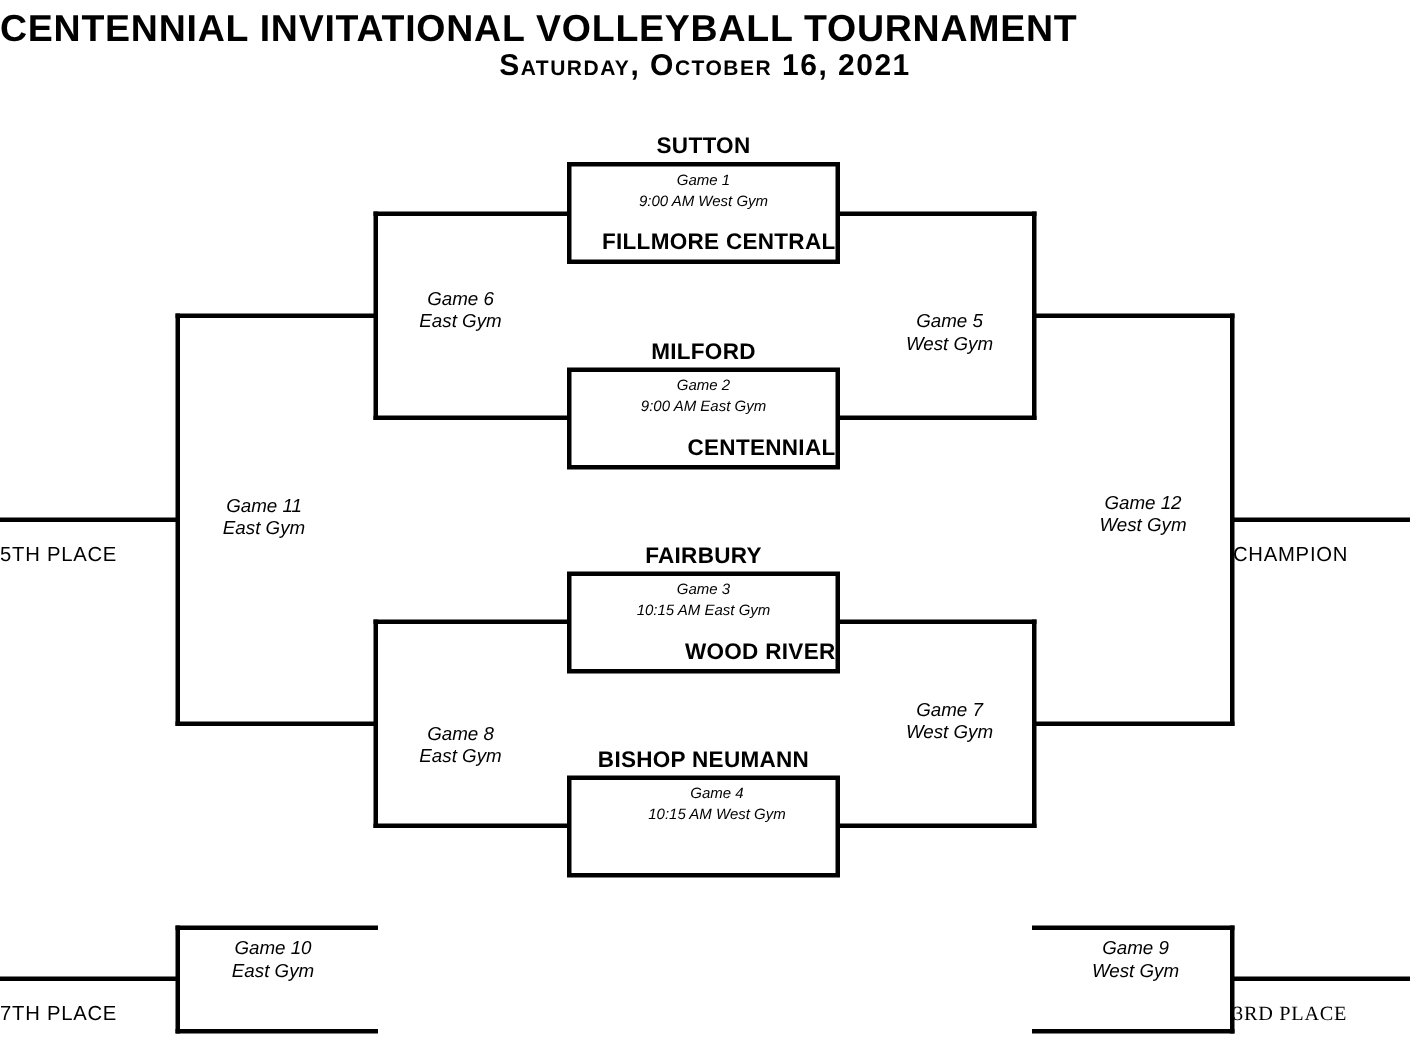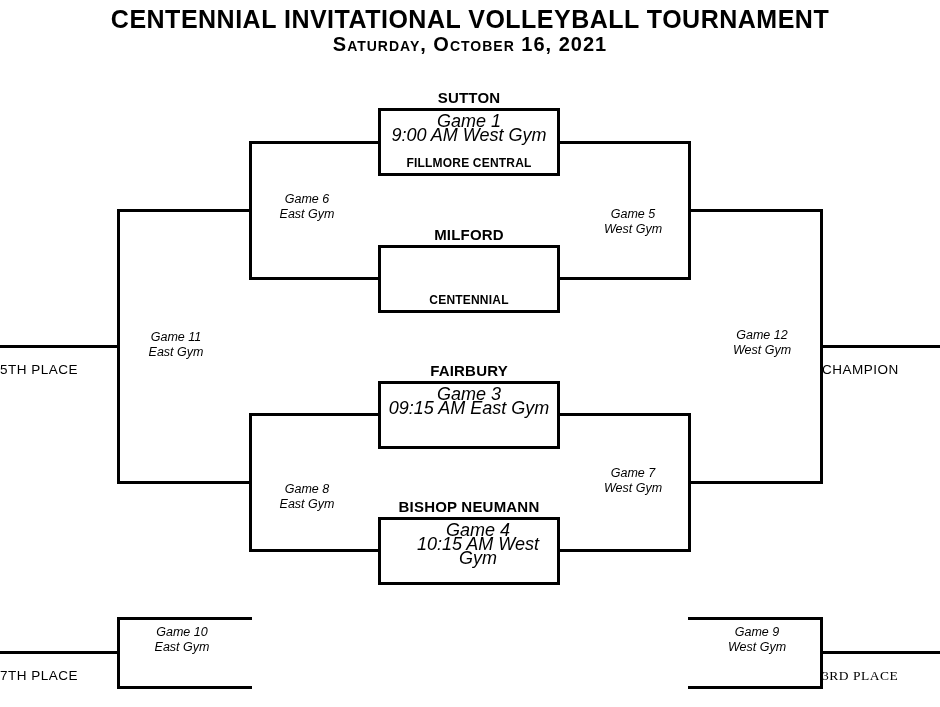--- a/index.html
+++ b/index.html
@@ -8,21 +8,21 @@
     width: 940px;
     height: 707px;
     background: #ffffff;
     color: #000000;
     font-family: "Liberation Sans", sans-serif;
     overflow: hidden;
   }
   .title {
     position: absolute;
     top: 5px; left: 0; width: 100%;
-    text-align: center;
+    text-align: left;
     font-weight: bold;
     font-size: 25px;
     letter-spacing: 0.5px;
     white-space: nowrap;
   }
   .subtitle {
     position: absolute;
     top: 33px; left: 0; width: 100%;
     text-align: center;
     font-weight: bold;
@@ -37,31 +37,32 @@
   .gamebox {
     position: absolute;
     width: 182px; height: 68px;
     border: 3px solid #000;
     box-sizing: border-box;
     background: #fff;
     text-align: center;
   }
   .ginfo {
     font-style: italic;
-    font-size: 18px;
+    font-size: 10px;
     line-height: 14px;
     padding-top: 3px;
   }
   .team-bottom {
     position: absolute;
     bottom: 3px; left: 0; right: 0;
     font-weight: bold;
-    font-size: 12px;
+    font-size: 15px;
     letter-spacing: 0.2px;
     white-space: nowrap;
+    text-align: right;
   }
   .team-top {
     position: absolute;
     width: 182px; height: 18px;
     text-align: center;
     font-weight: bold;
     font-size: 15px;
     letter-spacing: 0.2px;
     white-space: nowrap;
   }
@@ -128,29 +129,34 @@
   <div class="gamebox" style="left:378px; top:108px;">
     <div class="ginfo">
       <div>Game 1</div>
       <div>9:00 AM West Gym</div>
     </div>
     <div class="team-bottom">FILLMORE CENTRAL</div>
   </div>
 
   <div class="team-top" style="left:378px; top:226px;">MILFORD</div>
   <div class="gamebox" style="left:378px; top:245px;">
+    <div class="ginfo">
+      <div>Game 2</div>
+      <div>9:00 AM East Gym</div>
+    </div>
     <div class="team-bottom">CENTENNIAL</div>
   </div>
 
   <div class="team-top" style="left:378px; top:362px;">FAIRBURY</div>
   <div class="gamebox" style="left:378px; top:381px;">
     <div class="ginfo">
       <div>Game 3</div>
-      <div>09:15 AM East Gym</div>
-    </div>
+      <div>10:15 AM East Gym</div>
+    </div>
+    <div class="team-bottom">WOOD RIVER</div>
   </div>
 
   <div class="team-top" style="left:378px; top:498px;">BISHOP NEUMANN</div>
   <div class="gamebox" style="left:378px; top:517px;padding-left:18px;">
     <div class="ginfo">
       <div>Game 4</div>
       <div>10:15 AM West Gym</div>
     </div>
   </div>
 

